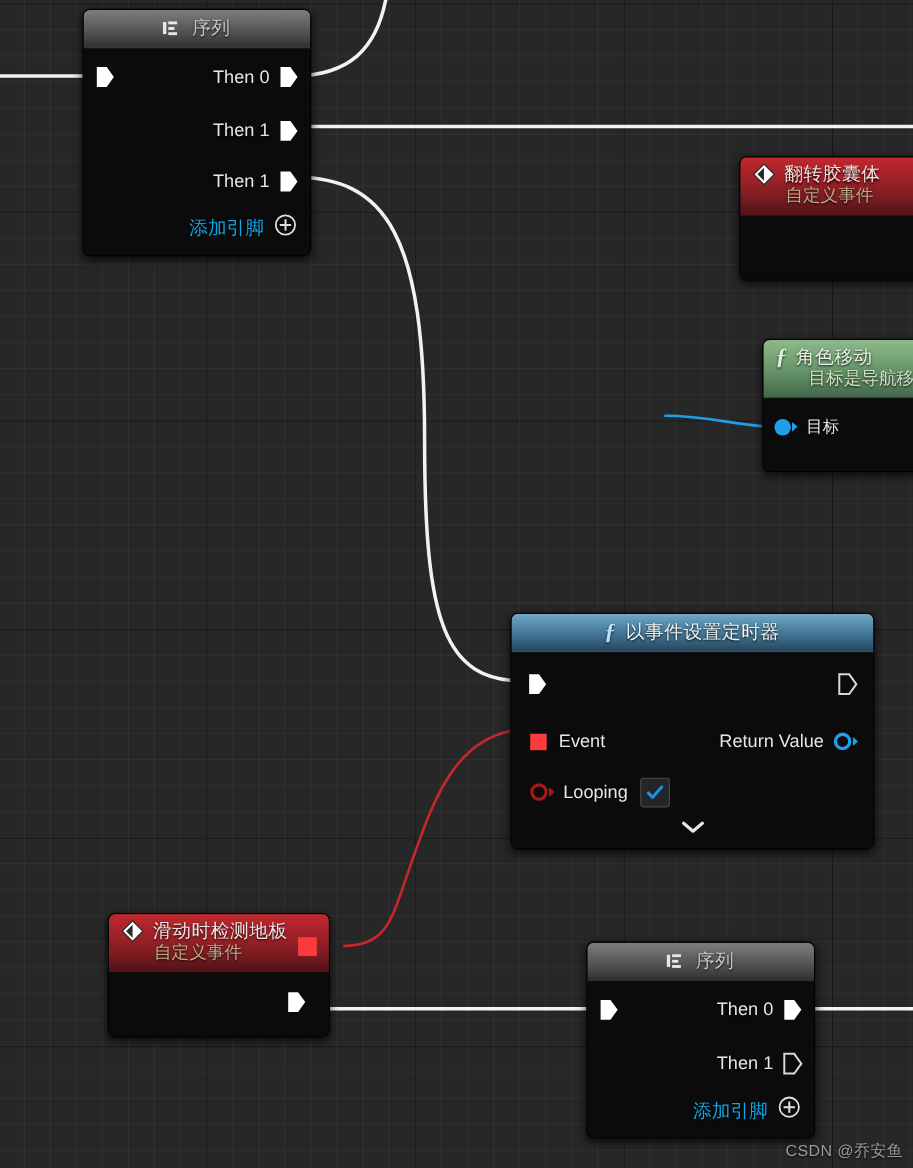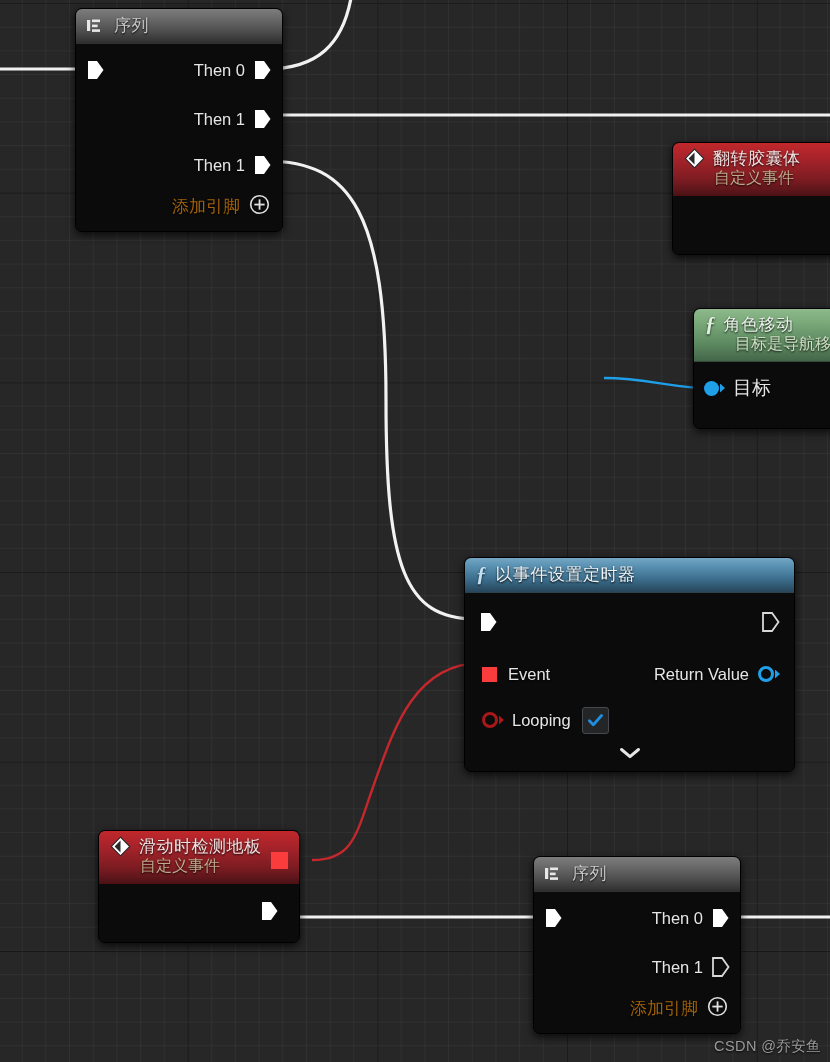--- a/index.html
+++ b/index.html
@@ -35,20 +35,21 @@
     background:#101010;
     border:1px solid #000;
     box-shadow:0 3px 9px rgba(0,0,0,0.75), inset 0 0 0 1px rgba(255,255,255,0.045);
     overflow:hidden;
   }
   .ntitle {
     position:relative;
     display:flex; align-items:center; gap:9px;
     padding:5px 12px 6px 11px;
     border-bottom:1px solid rgba(0,0,0,0.6);
+    justify-content:center;
   }
   .ntitle .ttext {
     color:#d8d8d8; font-size:17px; letter-spacing:0.5px;
     text-shadow:0 1px 2px rgba(0,0,0,0.95);
     white-space:nowrap;
   }
   .ntitle .tsub {
     color:#bda98a; font-size:16px; text-shadow:0 1px 2px rgba(0,0,0,0.9);
     white-space:nowrap;
   }
@@ -81,21 +82,21 @@
   .icn { flex:0 0 auto; display:inline-block; }
   .icn-seq { width:18px; height:16px; }
   .icn-fn { font-family:"Liberation Serif", serif; font-style:italic; font-size:21px; line-height:1;
             color:#bfe0f2; text-shadow:0 1px 2px rgba(0,0,0,0.9); font-weight:700; }
   .icn-diamond { width:21px; height:21px; }
 
   
   .row { position:relative; display:flex; align-items:center; height:46px; padding:0 10px; }
   .row.exec { height:52px; }
   .lbl { color:#e6e6e6; font-size:16.5px; text-shadow:0 1px 2px rgba(0,0,0,0.9); white-space:nowrap; }
-  .lbl.cn { font-size:19px; }
+  .lbl.cn { font-size:15px; }
   .spacer { flex:1 1 auto; }
 
   
   .exec-pin { width:19px; height:22px; flex:0 0 auto; }
   
   .dot { width:15px; height:15px; border-radius:50%; flex:0 0 auto; }
   .dot.hollow { background:transparent; border:3px solid currentColor; width:16px; height:16px; }
   .dot.filled { background:currentColor; box-shadow:0 0 3px rgba(0,0,0,0.6); }
   .sq { width:15px; height:15px; flex:0 0 auto; }
   .pin-nub { width:5px; height:9px; flex:0 0 auto; margin-left:1px;
@@ -111,21 +112,21 @@
     width:27px; height:27px; border-radius:3px;
     background:#232527; border:1px solid #464a4e;
     display:flex; align-items:center; justify-content:center;
   }
   .chk svg { display:block; }
 
   .addpin {
     display:flex; align-items:center; justify-content:flex-end; gap:9px;
     padding:6px 12px 12px 10px;
   }
-  .addpin .lbl { color:#a16207; font-size:17px; }
+  .addpin .lbl { color:#0ea5e9; font-size:17px; }
 
   .chevron { display:flex; justify-content:center; align-items:center; padding:2px 0 8px; }
 
   
   .pill {
     position:relative;
     border-radius:21px;
     background:linear-gradient(180deg,#3a4348 0%,#232a2e 16%,#141719 52%,#0c0e0f 100%);
     border:1px solid #000;
     box-shadow:0 3px 9px rgba(0,0,0,0.75);

